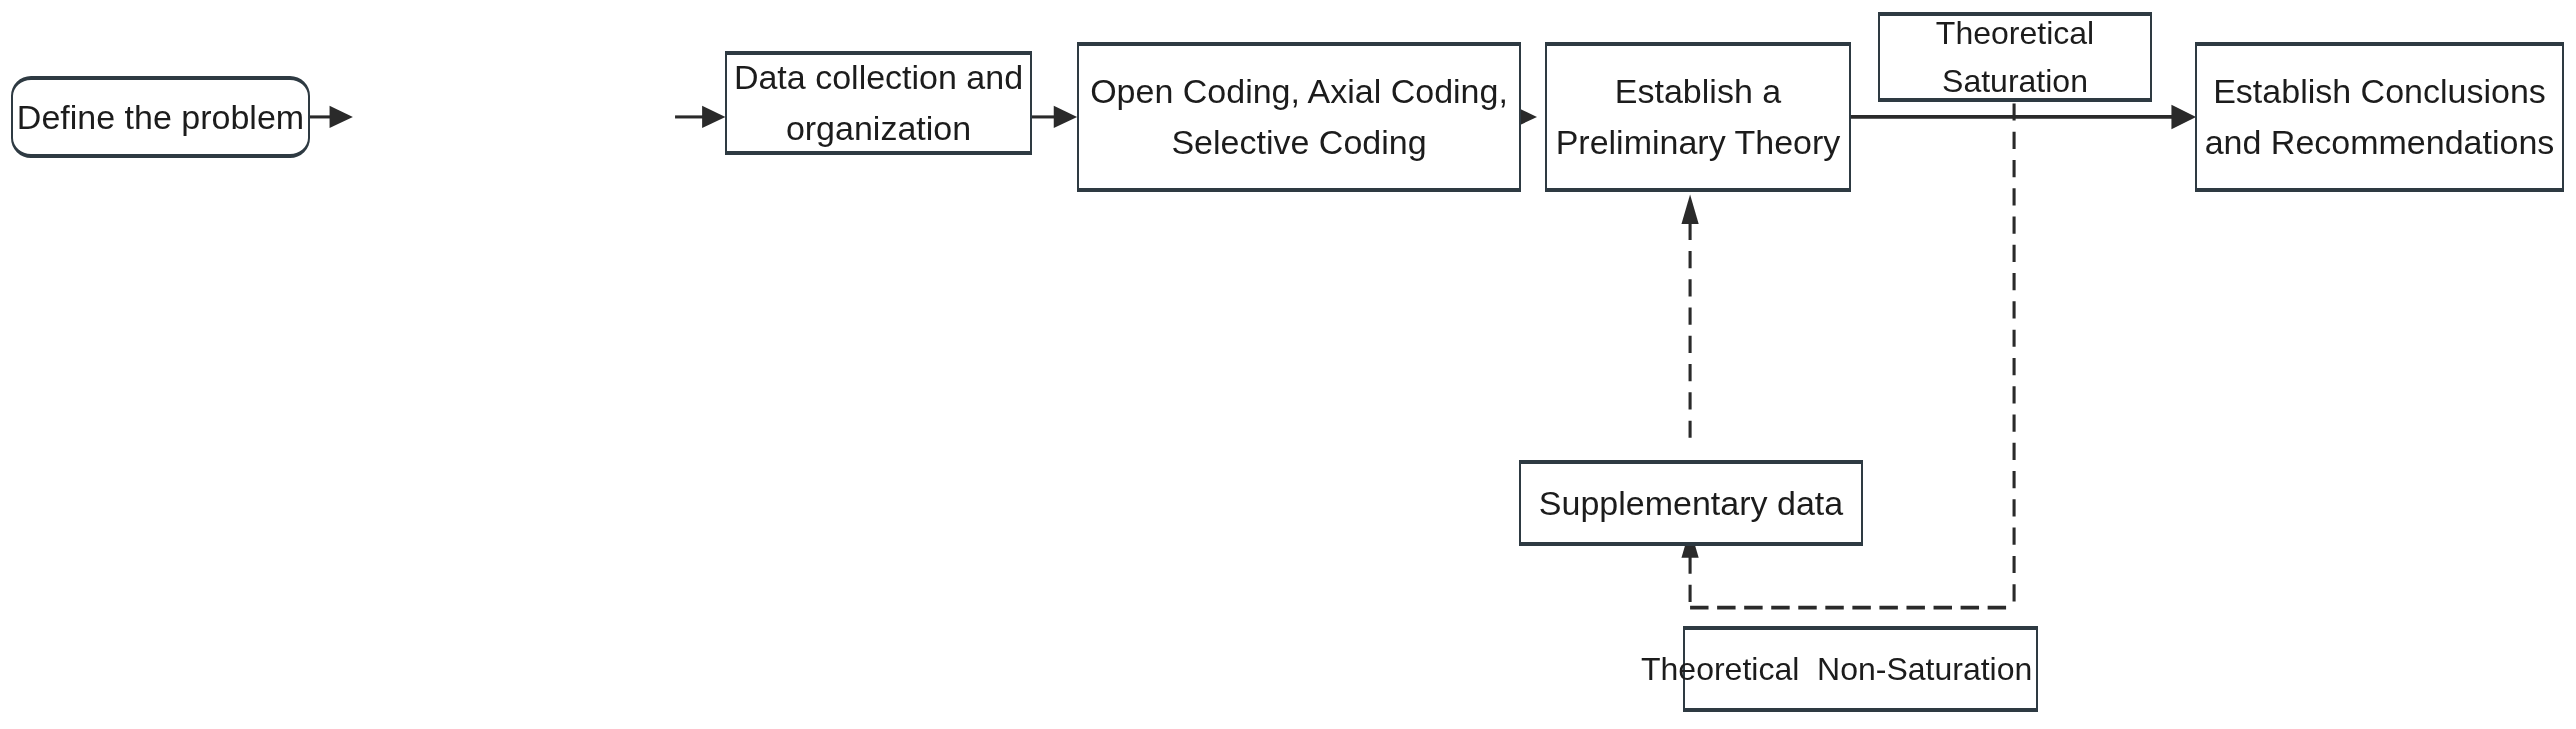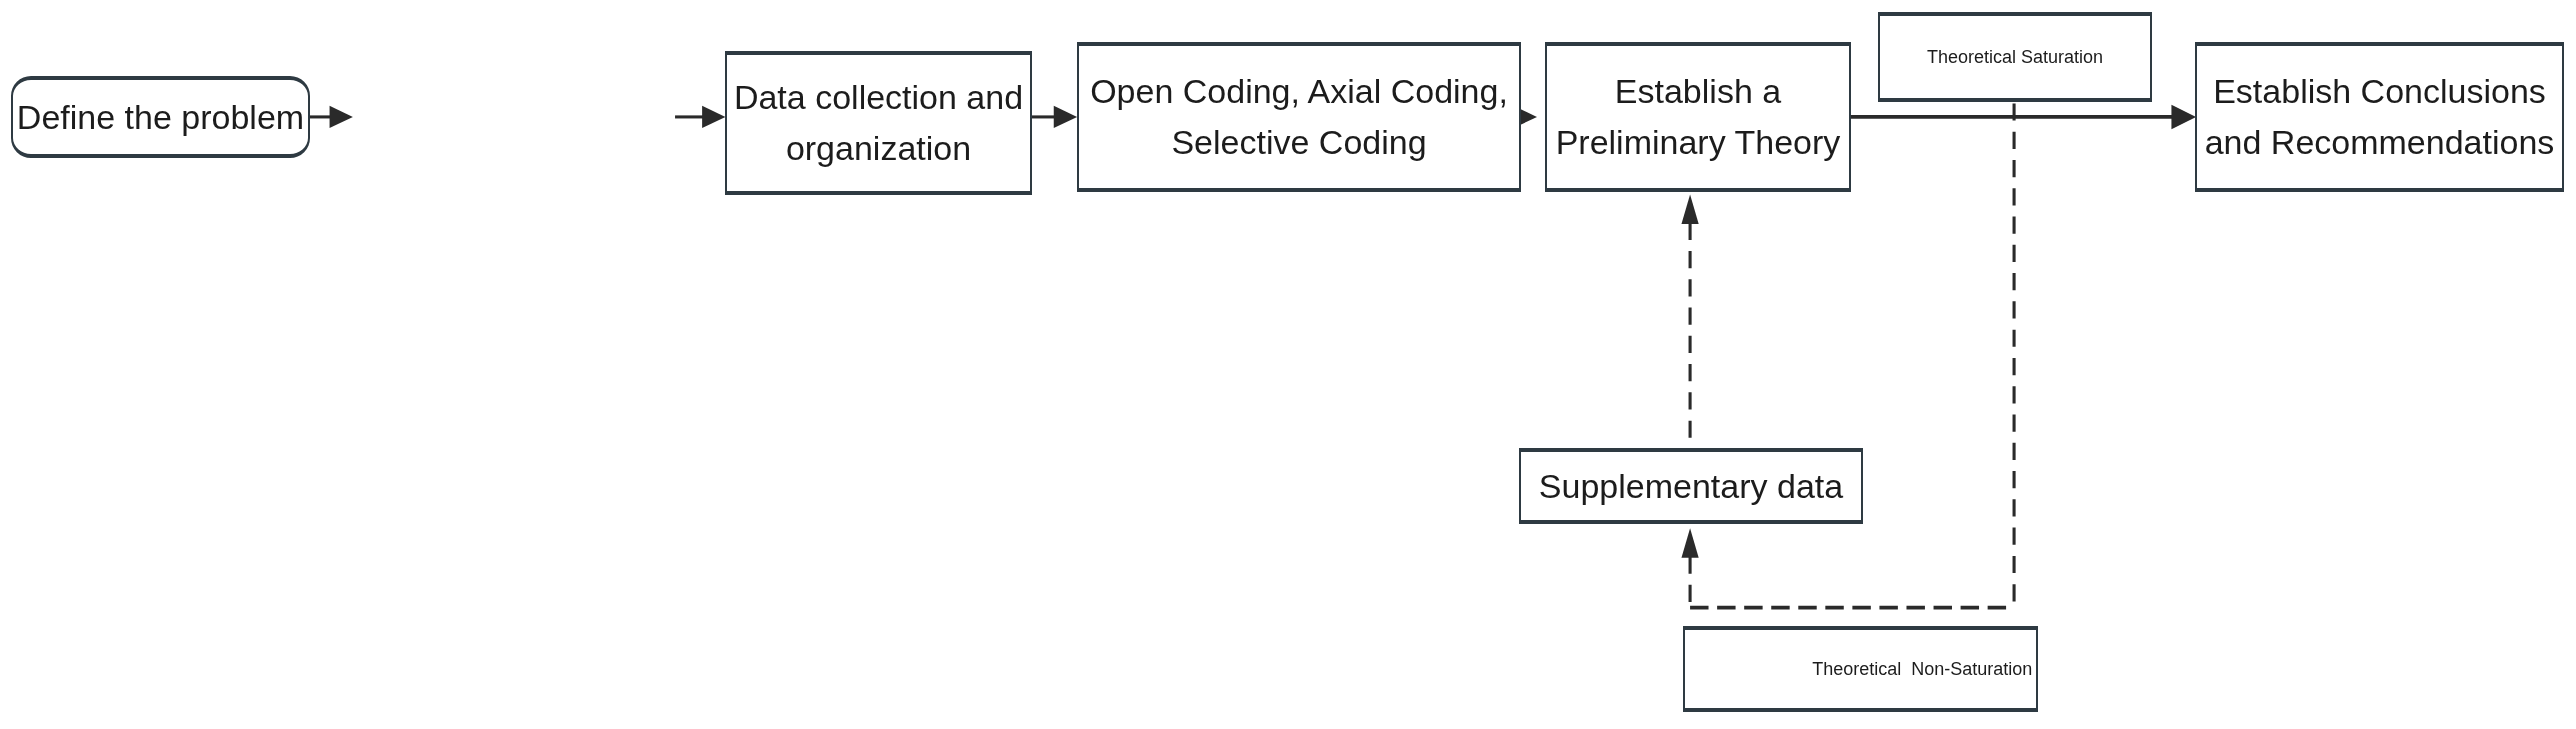--- a/index.html
+++ b/index.html
@@ -34,34 +34,34 @@
     text-align: center;
     z-index: 1;
   }
   .node-label {
     color: #1c1c1c;
     font-size: 34px;
     line-height: 1.5;
     padding: 0 3.7px;
   }
   .node-label.small {
-    font-size: 18px;
+    font-size: 32px;
   }
   .node-label.ws-pre {
     white-space: pre;
   }
   
   #n-define       { left: 11px;   top: 76px;  width: 299px; height: 82px; border-radius: 20px; }
   #n-literature   { left: 350px;  top: 76px;  width: 326px; height: 82px; }
-  #n-datacoll     { left: 725px; top: 51px;   width: 307px; height: 144px; }
+  #n-datacoll     { left: 725px; top: 51px;   width: 307px; height: 104px; }
   #n-coding       { left: 1077px; top: 42px;   width: 444px; height: 150px; justify-content: flex-end; }
   #n-establish    { left: 1537px; top: 42px;   width: 306px; height: 150px; margin-left: 8px; }
   #n-saturation   { left: 1878px; top: 12.3px;   width: 274px; height: 90px; }
   #n-conclusions  { left: 2195px; top: 42px;   width: 369px; height: 150px; }
-  #n-supplement   { left: 1519px; top: 448px;  width: 344px; height: 76px; justify-content: center; }
+  #n-supplement   { left: 1519px; top: 460px;  width: 344px; height: 86px; justify-content: center; }
   #n-nonsat      { left: 1683px; top: 626px; width: 355px; height: 86px; justify-content: flex-end; }
 </style>
 </head>
 <body>
 
 <div id="canvas">
 
   <svg id="connectors" width="2576" height="730" viewBox="0 0 4190 1187" xmlns="http://www.w3.org/2000/svg">
 
     <g stroke="#2a2a2a" stroke-width="5" fill="#2a2a2a">

